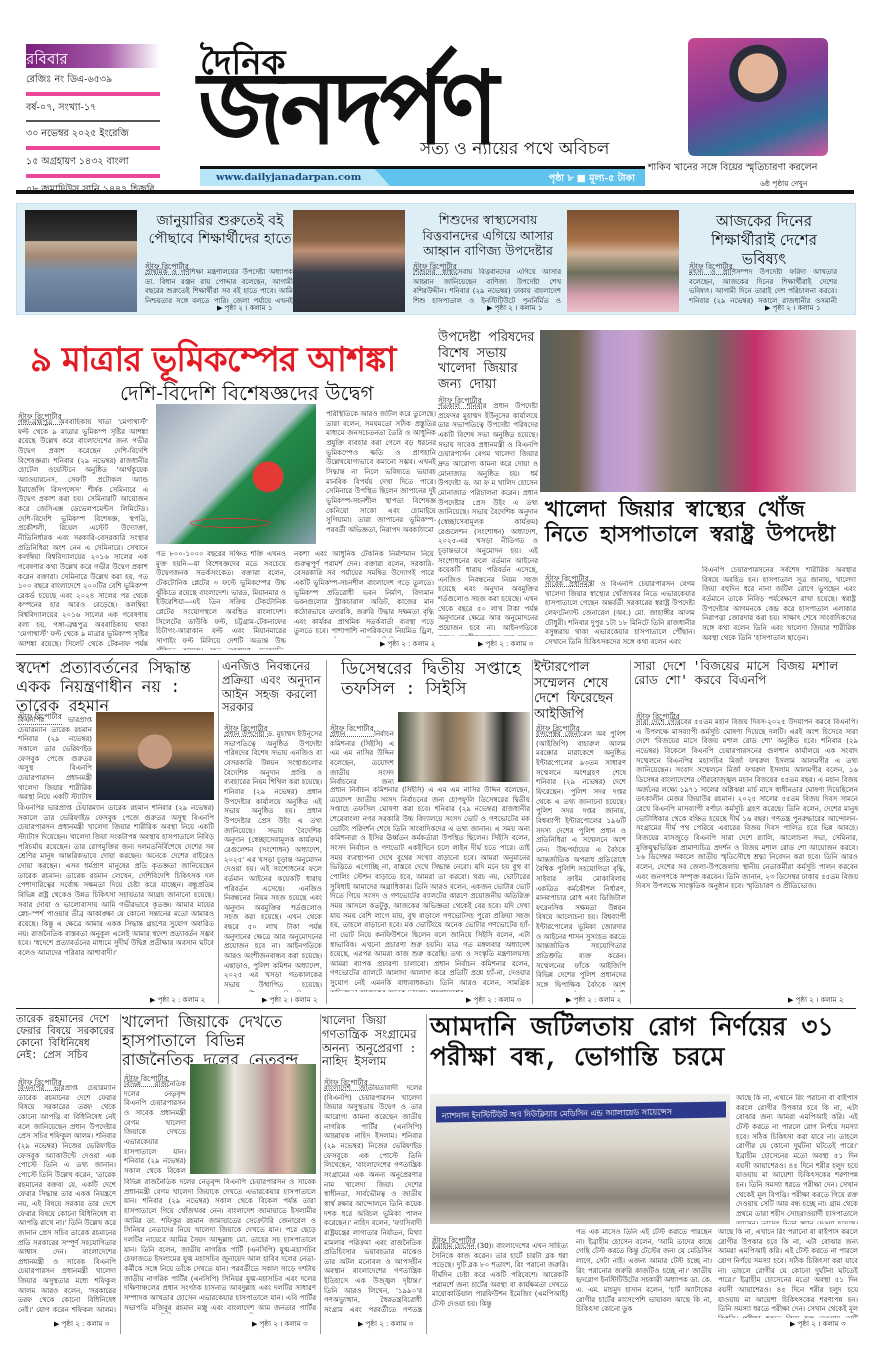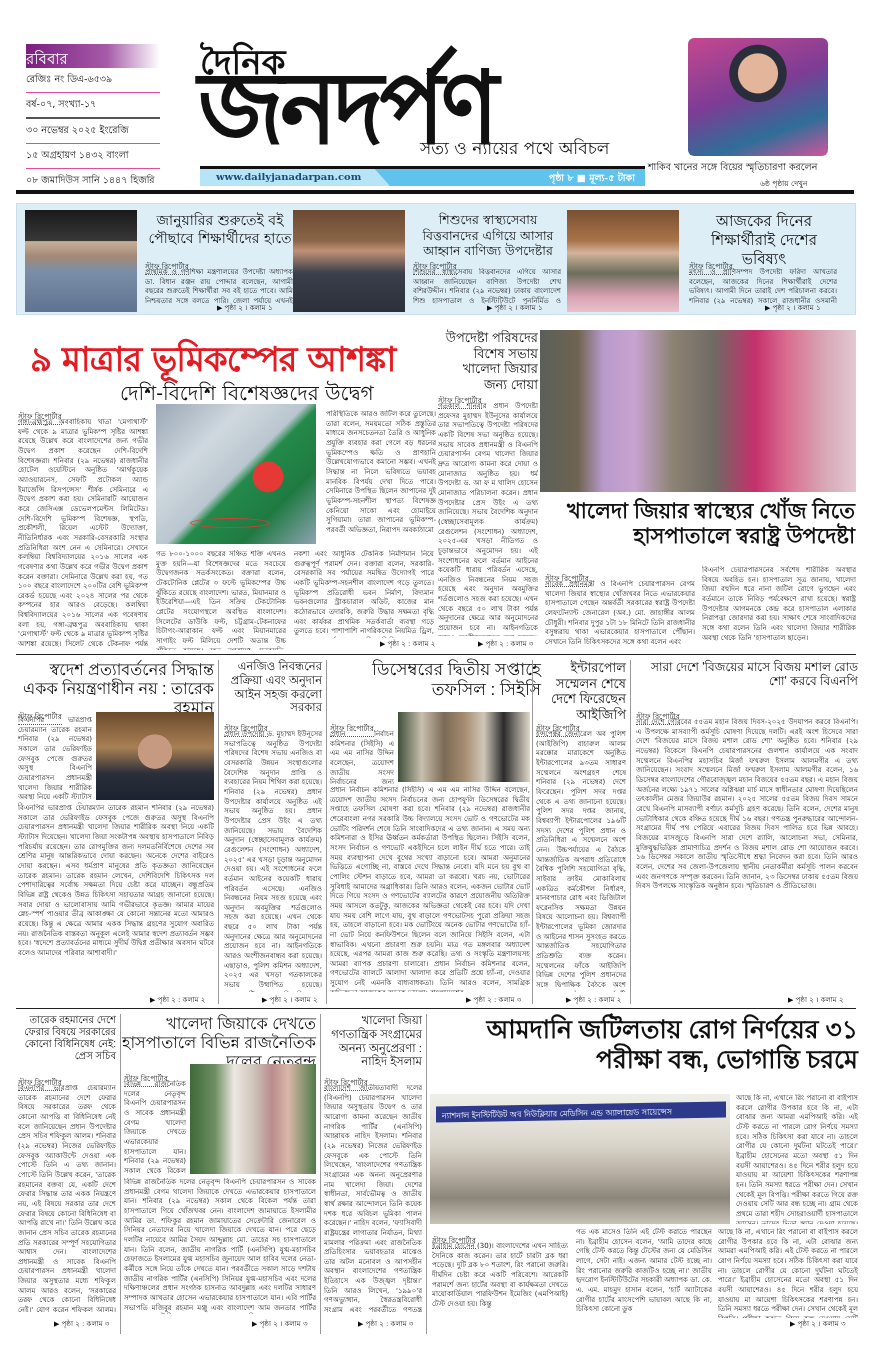--- a/index.html
+++ b/index.html
@@ -1,20 +1,20 @@
 <!DOCTYPE html>
 <html><head>
 <meta charset="utf-8">
 <style>
 *{box-sizing:border-box;margin:0;padding:0}
 body{width:870px;height:1354px;background:#fff;font-family:"DejaVu Sans",sans-serif;color:#111;overflow:hidden;position:relative}
 .abs{position:absolute}
 .masthead-left{left:26px;top:44px;width:134px}
 .dayband{height:24px;background:linear-gradient(90deg,#7a1f7e 0%,#a65aa8 60%,#fff 100%);color:#fff;font-size:15px;font-weight:normal;padding:3px 0}
-.meta-row{font-size:9.5px;border-bottom:1px solid #ec4899;padding:4px 0 5px 0;white-space:nowrap}
+.meta-row{font-size:9.5px;border-bottom:4px solid #ec4899;padding:4px 0 5px 0;white-space:nowrap}
 .meta-row.thick{border-bottom:2px solid #555}
 .logo-small{left:200px;top:36px;font-family:"DejaVu Serif",serif;font-size:34px;font-weight:bold}
 .logo-big{left:198px;top:60px;font-family:"DejaVu Sans",sans-serif;font-size:96px;font-weight:900;letter-spacing:-4px;line-height:1;transform:scaleY(1.05)}
 .tagline{left:420px;top:135px;font-size:17px;font-family:"DejaVu Serif",serif}
 .url-band{left:200px;top:166px;width:445px;height:20px;background:#5fc3ee;border-top:3px solid #111;position:absolute}
 .url-band .url{position:absolute;left:0;top:0;height:17px;width:190px;background:#b8e4f7;color:#184a7a;font-family:"DejaVu Serif",serif;font-size:10px;font-weight:bold;padding:2px 16px;clip-path:polygon(0 0,92% 0,100% 100%,0 100%)}
 .url-band .price{position:absolute;right:10px;top:2px;color:#fff;font-size:9.5px;font-weight:bold}
 .mast-photo{left:688px;top:38px;width:140px;height:118px;border-radius:6px;background:radial-gradient(circle at 50% 30%,#e3b59a 0 18%,#2a2e3a 19% 26%,transparent 27%),linear-gradient(160deg,#c5488f 0%,#7d3c95 45%,#2f6e98 75%,#d0559e 100%)}
 .mast-caption{left:648px;top:160px;font-size:9.5px;white-space:nowrap}
 .mast-seepage{left:760px;top:178px;font-size:7.5px}
@@ -25,21 +25,21 @@
 .strip-head{position:absolute;font-family:"DejaVu Serif",serif;font-size:14px;text-align:center;line-height:1.25}
 .byline{font-size:7.5px;border-bottom:1px dotted #555;display:inline-block;padding-bottom:1px;white-space:nowrap}
 .body-s{font-size:7px;line-height:1.38;text-align:justify;color:#222}
 .jump{font-size:7px;text-align:right;white-space:nowrap}
 .vsep{position:absolute;width:2px;background:#c62828}
 .col-rule{position:absolute;width:1px;background:#999}
 .hrule{position:absolute;height:1px;background:#222}
 
 .red-head{left:30px;top:333px;font-size:34px;color:#e31b23;font-weight:bold;font-family:"DejaVu Serif",serif;white-space:nowrap;letter-spacing:-1px}
 .sub-head{left:120px;top:378px;font-size:20px;font-family:"DejaVu Serif",serif;white-space:nowrap}
-.h-md{font-family:Liberation Sans, sans-serif;text-align:right;line-height:1.2}
+.h-md{font-family:Liberation Mono, monospace;text-align:left;line-height:1.2}
 .photo{position:absolute}
 </style>
 </head>
 <body>
 
 <div class="abs masthead-left">
   <div class="dayband">রবিবার</div>
   <div class="meta-row">রেজিঃ নং ডিএ-৬৫৩৯</div>
   <div class="meta-row thick">বর্ষ-০৭, সংখ্যা-১৭</div>
   <div class="meta-row">৩০ নভেম্বর ২০২৫ ইংরেজি</div>

